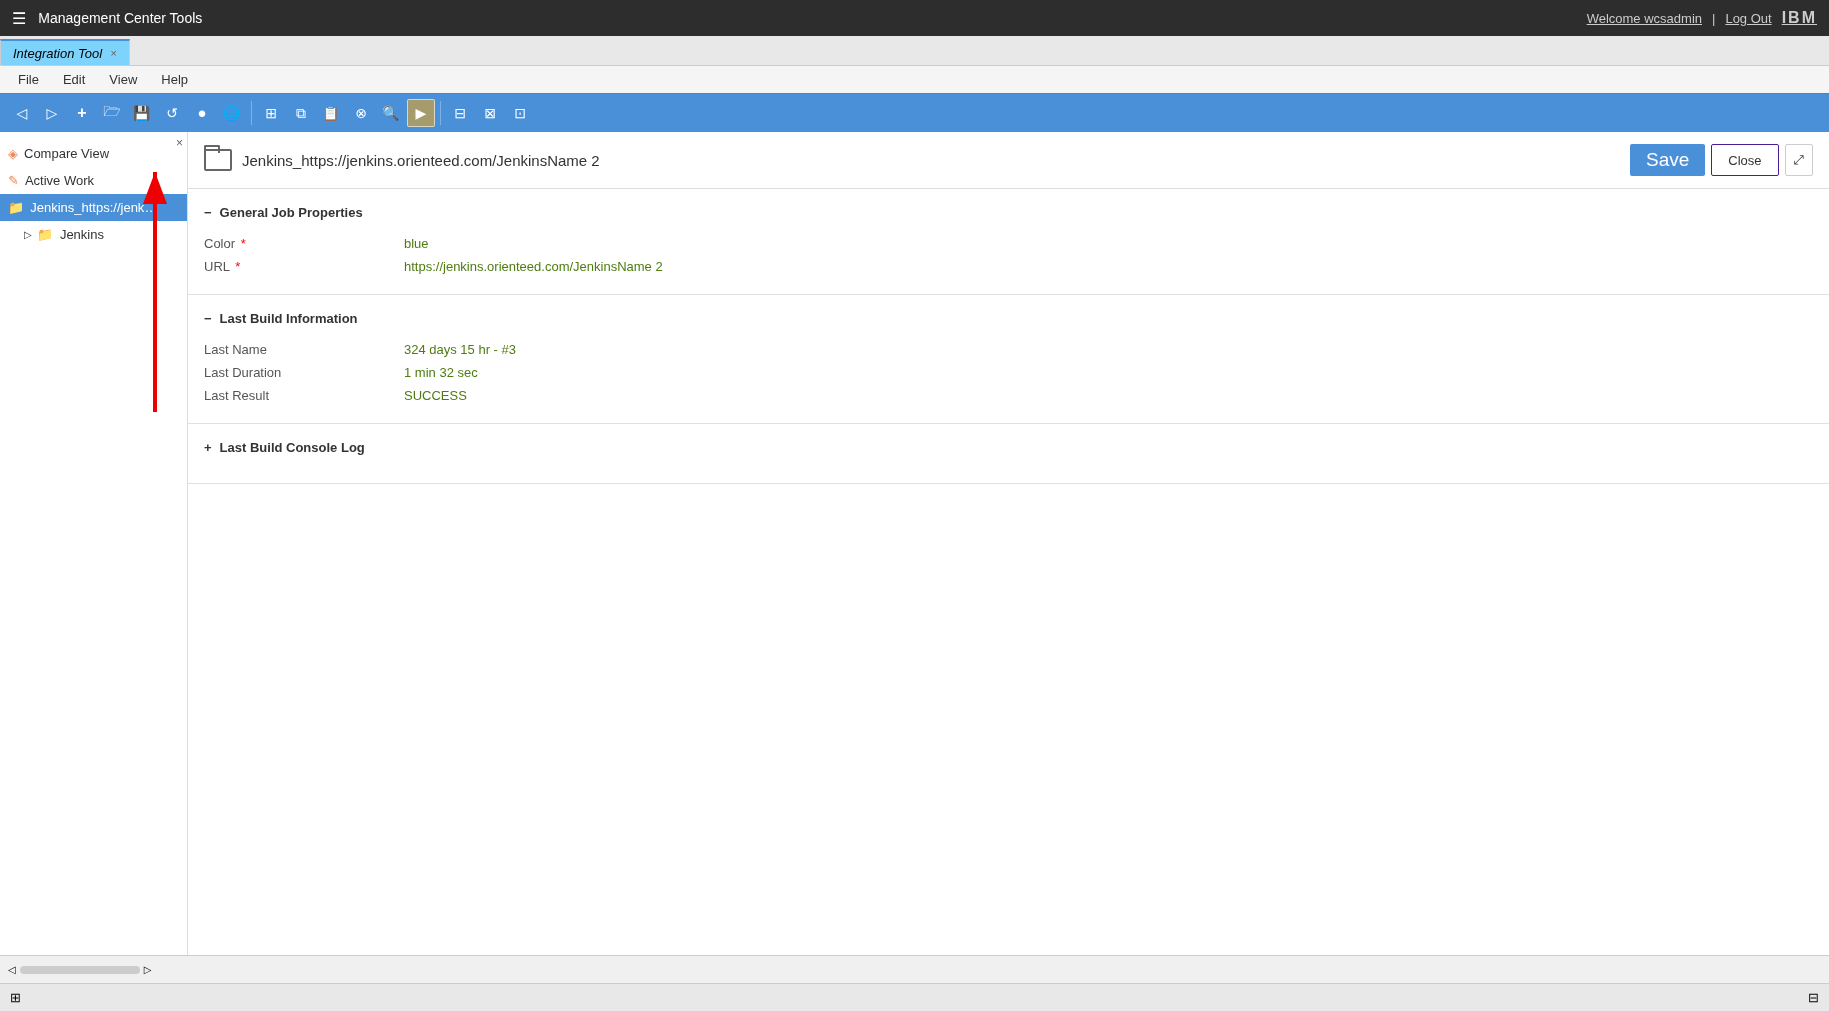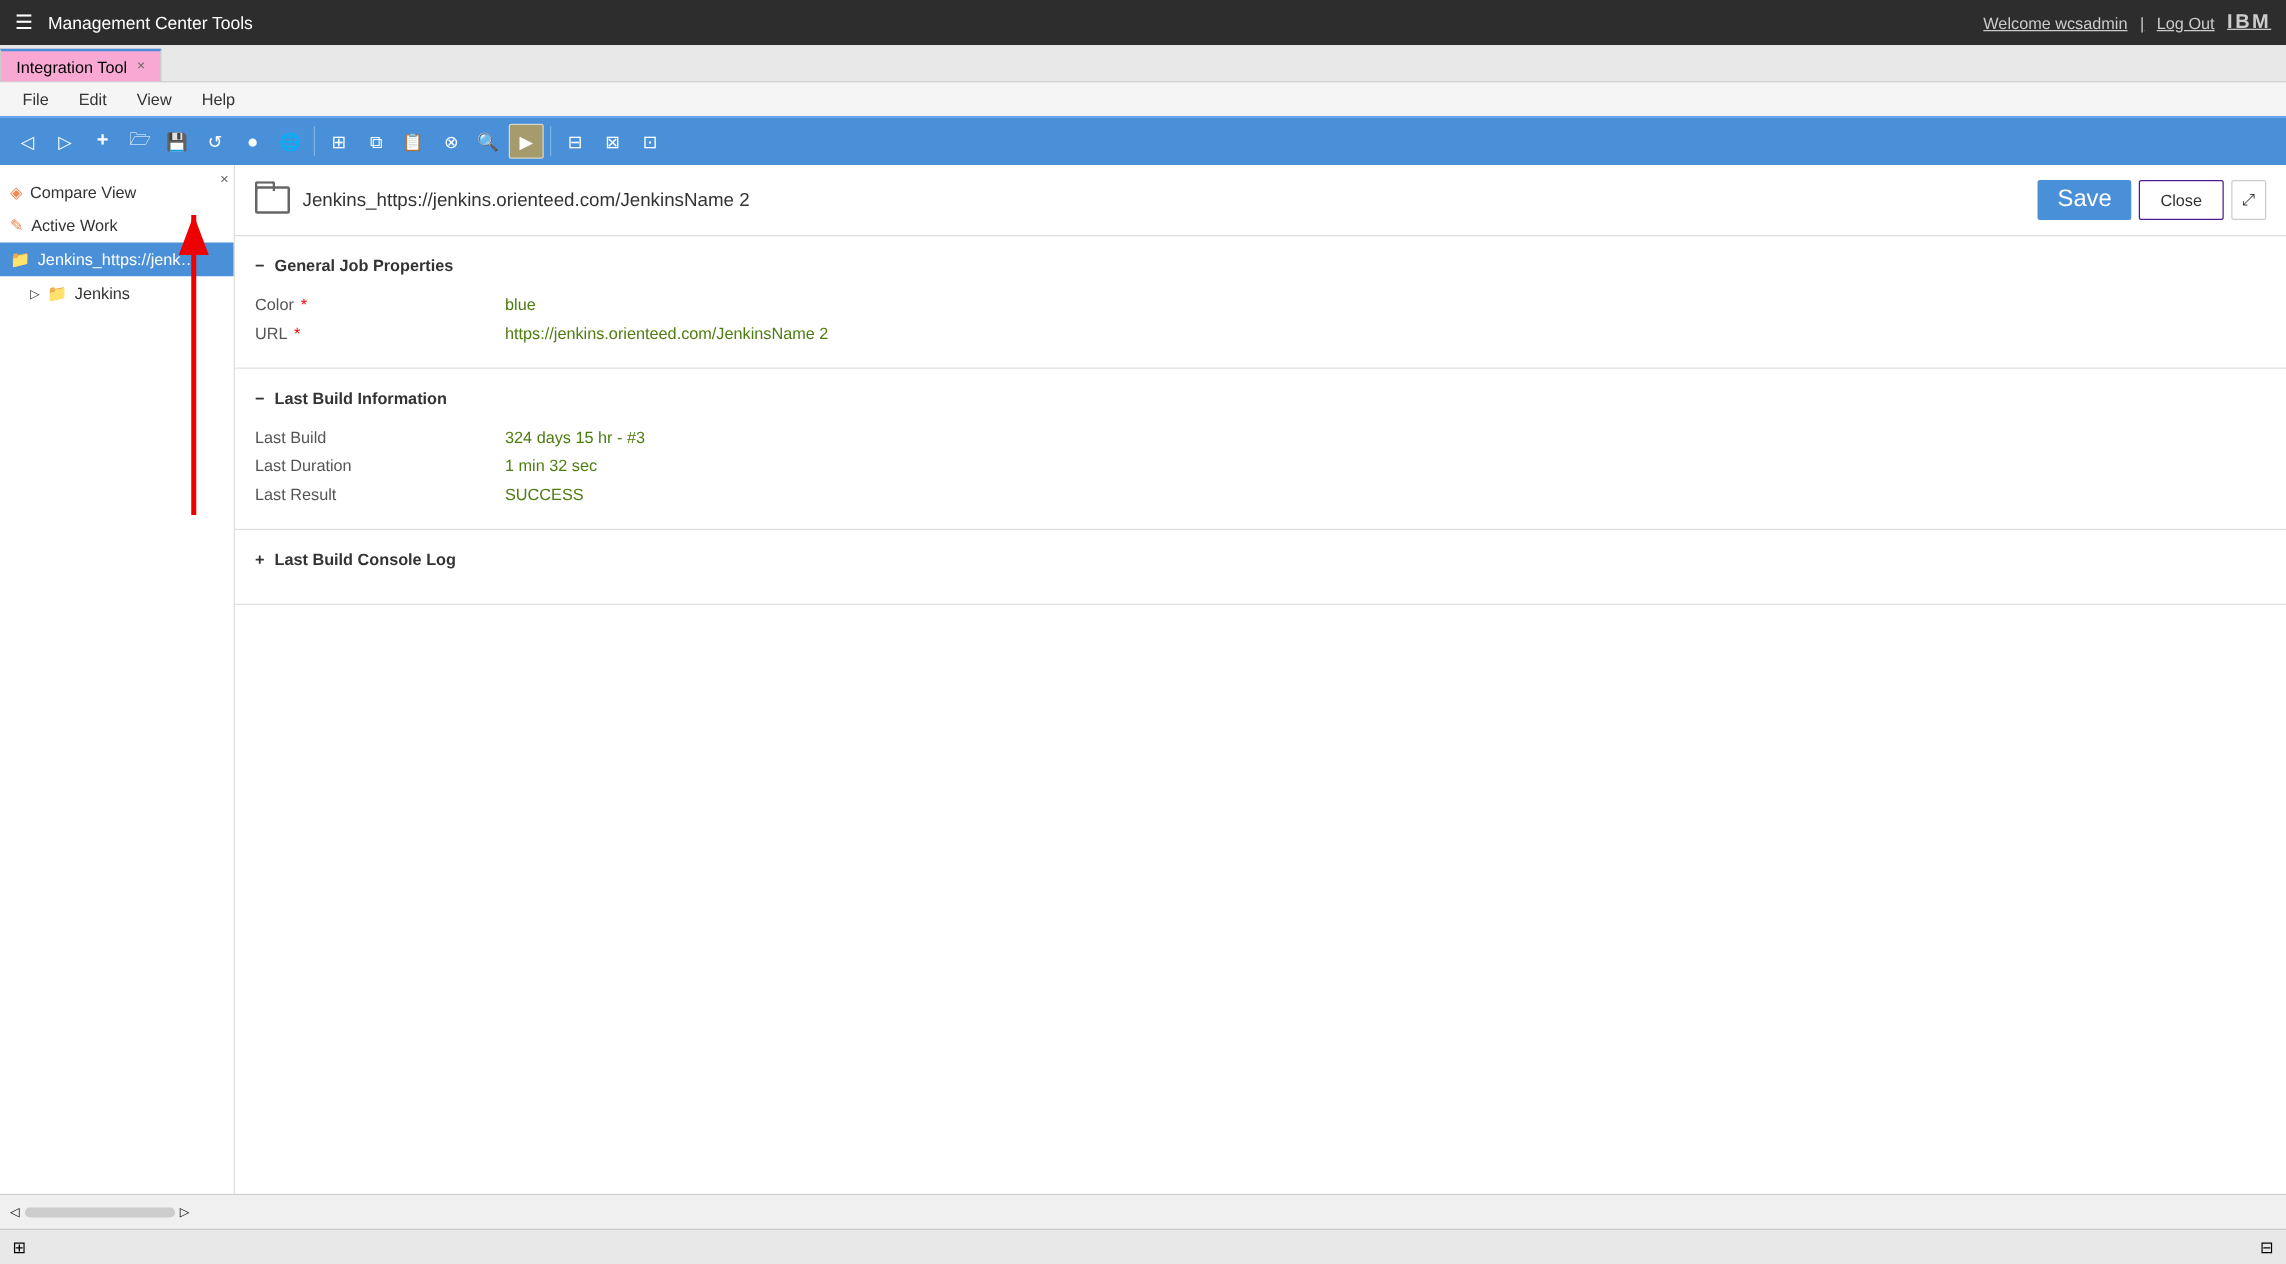--- a/index.html
+++ b/index.html
@@ -23,31 +23,32 @@
     
     .tab-bar {
       background: #e8e8e8;
       height: 30px;
       display: flex;
       align-items: flex-end;
       padding-left: 0;
       border-bottom: 1px solid #ccc;
     }
     .tab {
-      background: #f9a8d4;
+      background: #7dd3fc;
       border: 1px solid #ccc;
       border-bottom: none;
       padding: 4px 12px;
       font-size: 13px;
       display: flex;
       align-items: center;
       gap: 8px;
       cursor: pointer;
       height: 26px;
       border-top: 2px solid #4a90d9;
+      font-style: italic;
     }
     .tab .close-tab { color: #666; font-size: 11px; cursor: pointer; }
 
     
     .menu-bar {
       background: #f5f5f5;
       border-bottom: 1px solid #3b82f6;
       height: 28px;
       display: flex;
       align-items: center;
@@ -372,21 +373,21 @@
           <span class="prop-value">https://jenkins.orienteed.com/JenkinsName 2</span>
         </div>
       </div>
 
       <div class="section">
         <div class="section-header">
           <span>−</span>
           <span>Last Build Information</span>
         </div>
         <div class="prop-row">
-          <span class="prop-label">Last Build</span>
+          <span class="prop-label">Last Name</span>
           <span class="prop-value">324 days 15 hr - #3</span>
         </div>
         <div class="prop-row">
           <span class="prop-label">Last Duration</span>
           <span class="prop-value">1 min 32 sec</span>
         </div>
         <div class="prop-row">
           <span class="prop-label">Last Result</span>
           <span class="prop-value">SUCCESS</span>
         </div>

